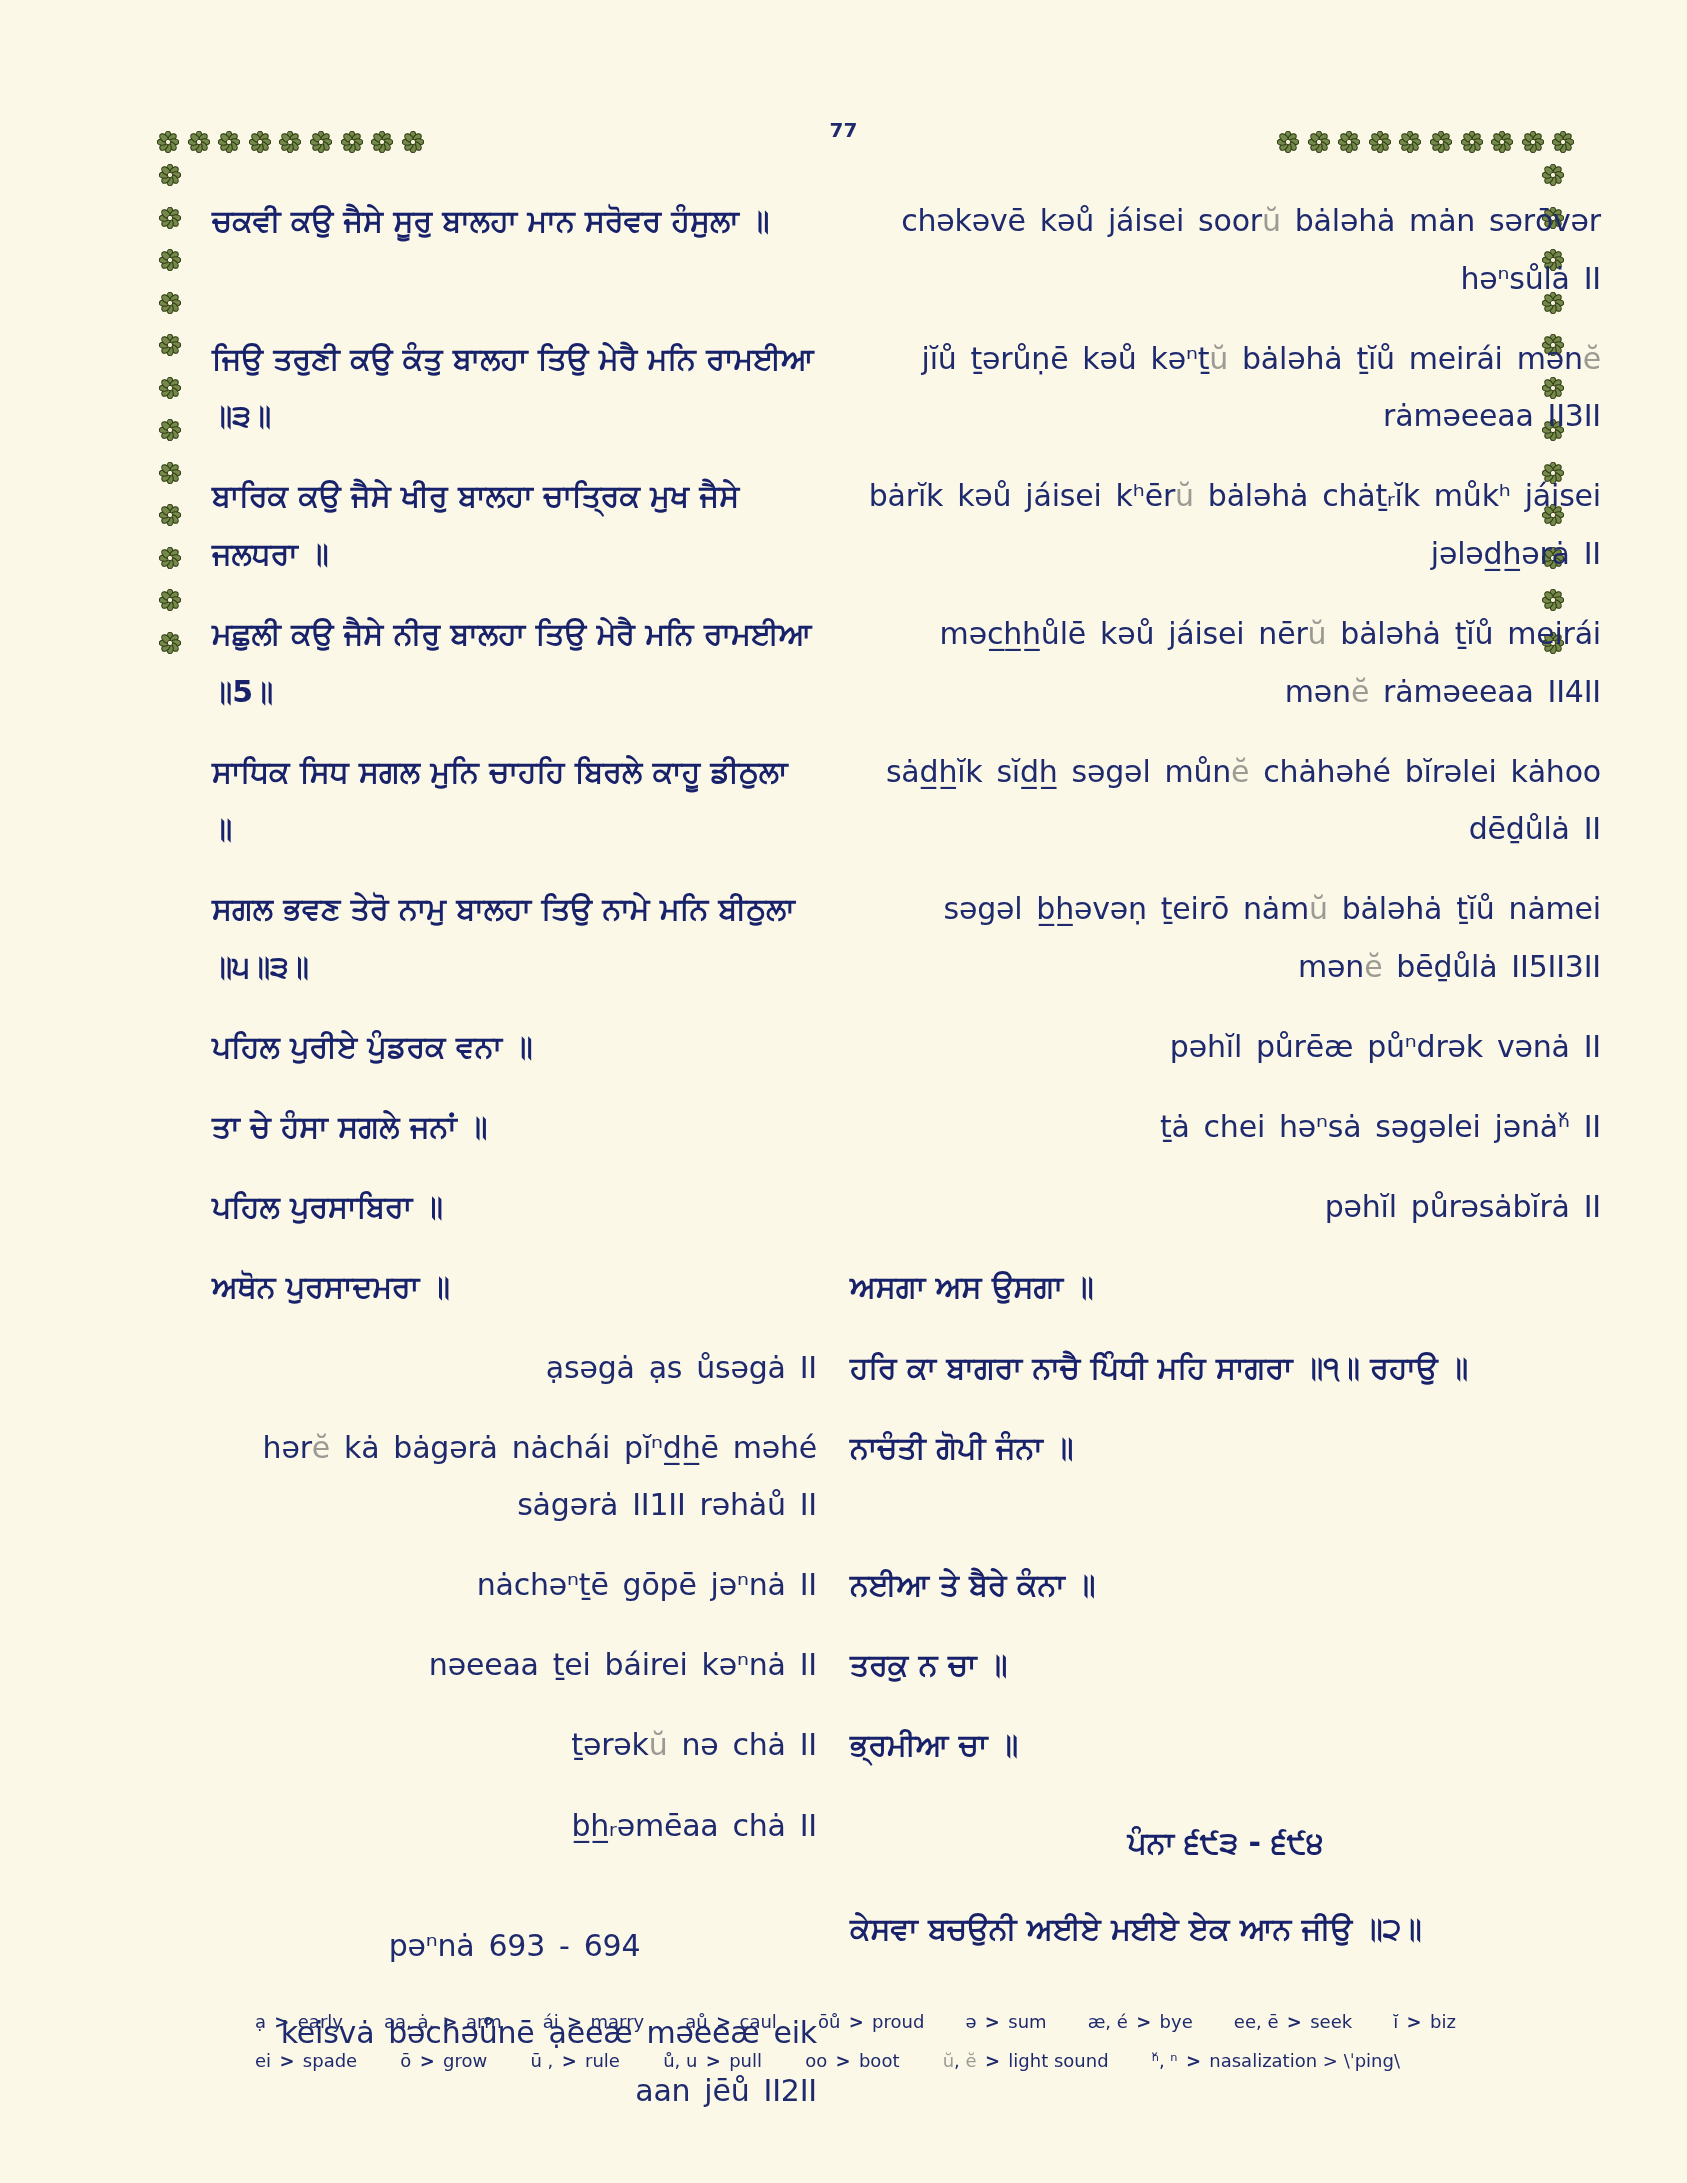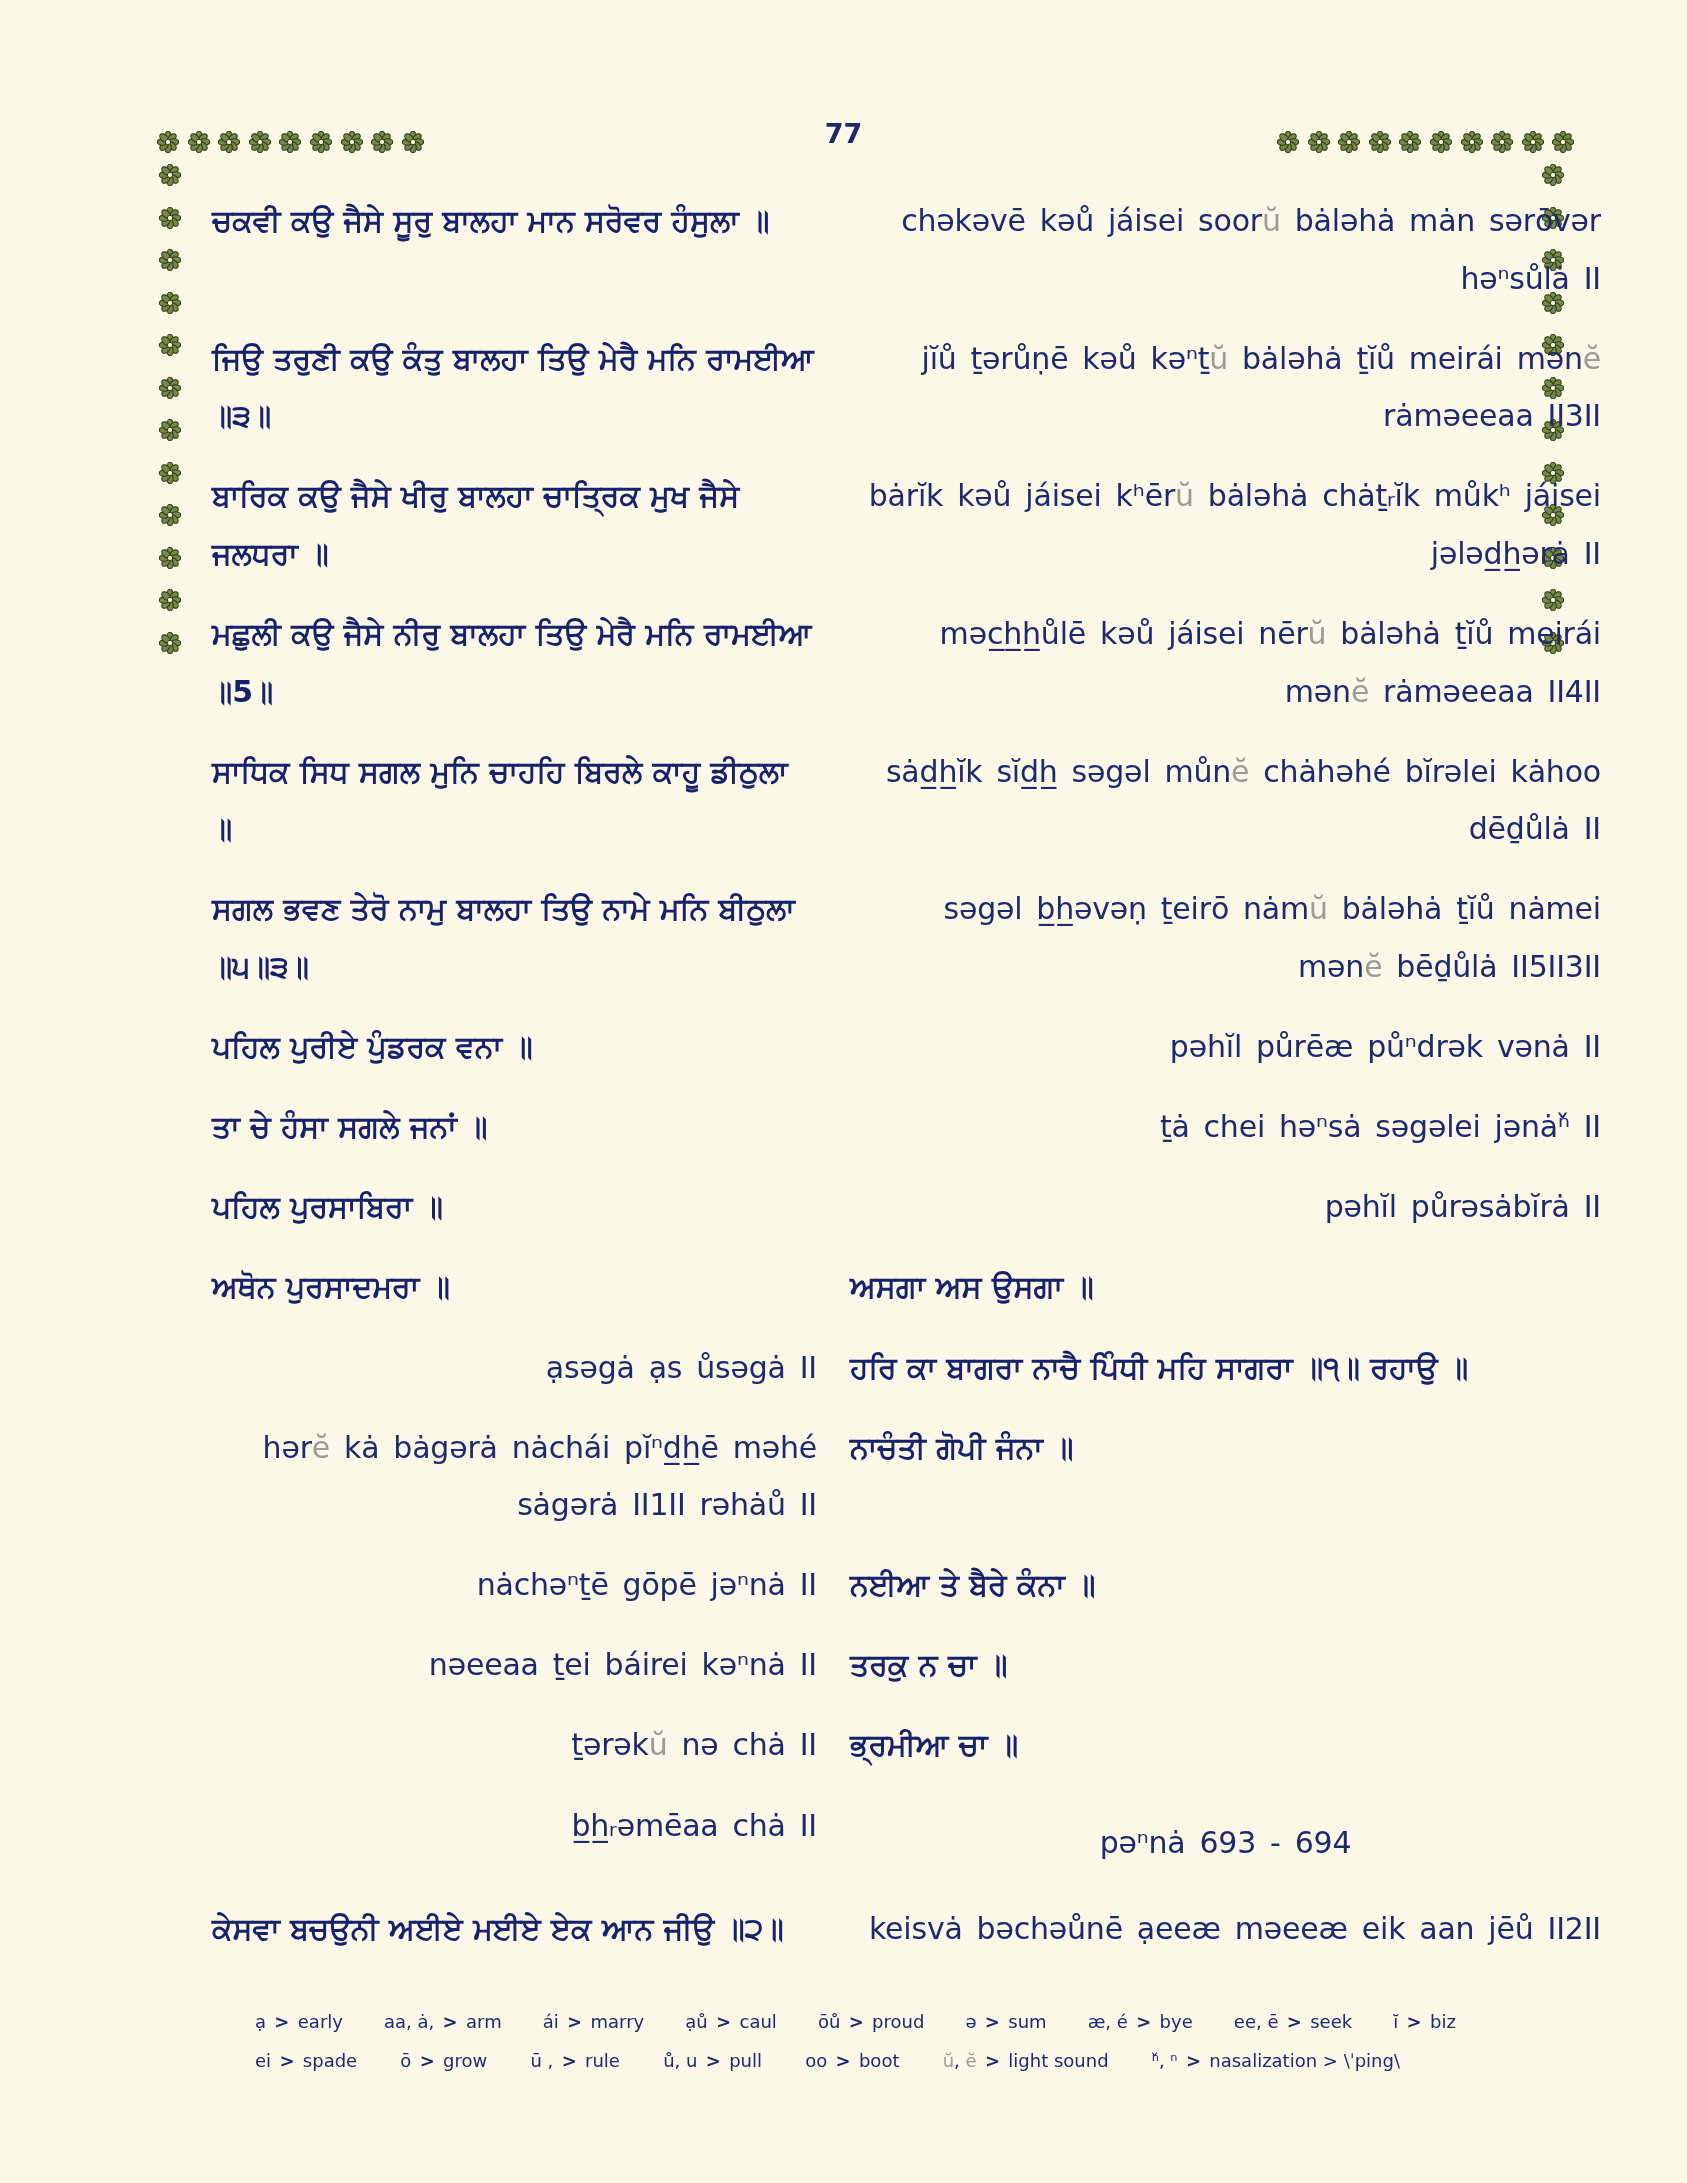--- a/index.html
+++ b/index.html
@@ -11,21 +11,21 @@
     overflow:hidden;
   }
   
   .orn{position:absolute;display:flex;}
   .orn.row{flex-direction:row;gap:8.6px;}
   .orn.col{flex-direction:column;gap:20.5px;}
   .fl{width:22px;height:22px;flex:0 0 auto;}
   
   .pageno{
     position:absolute;top:118px;left:0;width:1687px;
-    text-align:center;font-size:27px;font-weight:600;color:#1e2a6d;
+    text-align:center;font-size:20px;font-weight:600;color:#1e2a6d;
   }
   
   .content{
     position:absolute;left:212px;top:192px;width:1389px;
     display:grid;grid-template-columns:605px 751px;
     column-gap:33px;row-gap:22.5px;
   }
   .cell{font-size:30px;line-height:1.92;}
   .gurmukhi{font-weight:700;color:#18226b;}
   .roman{font-weight:400;color:#1e2a6d;letter-spacing:-0.2px;word-spacing:4.6px;text-align:right;}
@@ -227,20 +227,21 @@
     <div class="cell gurmukhi">ਹਰਿ ਕਾ ਬਾਗਰਾ ਨਾਚੈ ਪਿੰਧੀ ਮਹਿ ਸਾਗਰਾ ॥੧॥ ਰਹਾਉ ॥</div>
     <div class="cell roman gr">hər<span class="light">ĕ</span> kȧ bȧgərȧ nȧchái pĭⁿd̲h̲ē məhé sȧgərȧ II1II rəhȧů II</div>
     <div class="cell gurmukhi">ਨਾਚੰਤੀ ਗੋਪੀ ਜੰਨਾ ॥</div>
     <div class="cell roman gr">nȧchəⁿṯē gōpē jəⁿnȧ II</div>
     <div class="cell gurmukhi">ਨਈਆ ਤੇ ਬੈਰੇ ਕੰਨਾ ॥</div>
     <div class="cell roman gr">nəeeaa ṯei báirei kəⁿnȧ II</div>
     <div class="cell gurmukhi">ਤਰਕੁ ਨ ਚਾ ॥</div>
     <div class="cell roman gr">ṯərək<span class="light">ŭ</span> nə chȧ II</div>
     <div class="cell gurmukhi">ਭ੍ਰਮੀਆ ਚਾ ॥</div>
     <div class="cell roman gr">b̲h̲ᵣəmēaa chȧ II</div>
+    <div class="cell gurmukhi centered">ਪੰਨਾ ੬੯੩ - ੬੯੪</div>
     <div class="cell roman gr centered">pəⁿnȧ 693 - 694</div>
     <div class="cell gurmukhi">ਕੇਸਵਾ ਬਚਉਨੀ ਅਈਏ ਮਈਏ ਏਕ ਆਨ ਜੀਉ ॥੨॥</div>
     <div class="cell roman gr">keisvȧ bəchəůnē ạeeæ məeeæ eik aan jēů II2II</div>
   </div>
 
 <div class="legend">
   <div class="legend-row r1">
       <span class="li"><span class="k gr">ạ</span> <span class="sep">&gt;</span> <span class="v">early</span></span>
       <span class="li"><span class="k gr">aa, ȧ,</span> <span class="sep">&gt;</span> <span class="v">arm</span></span>
       <span class="li"><span class="k gr">ái</span> <span class="sep">&gt;</span> <span class="v">marry</span></span>

